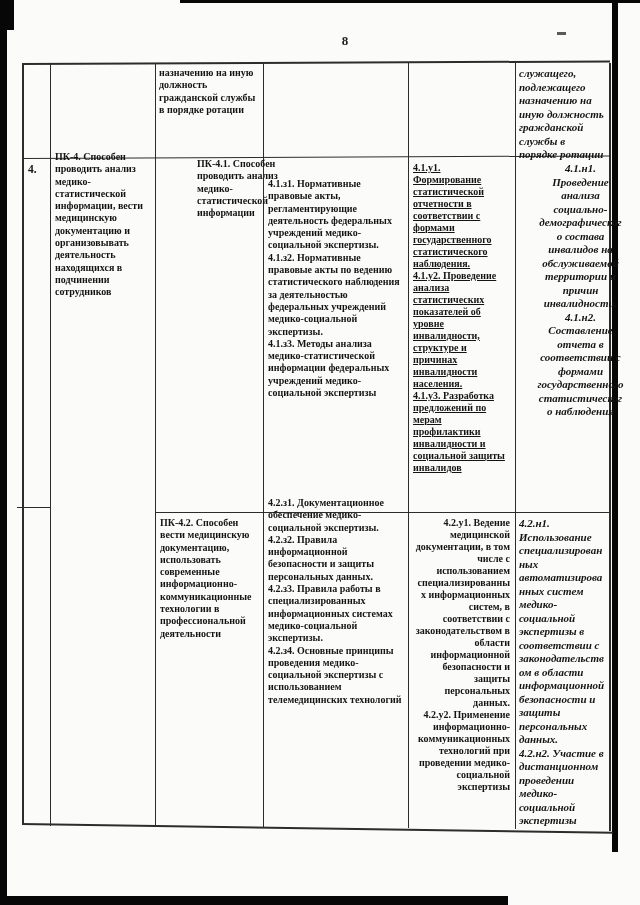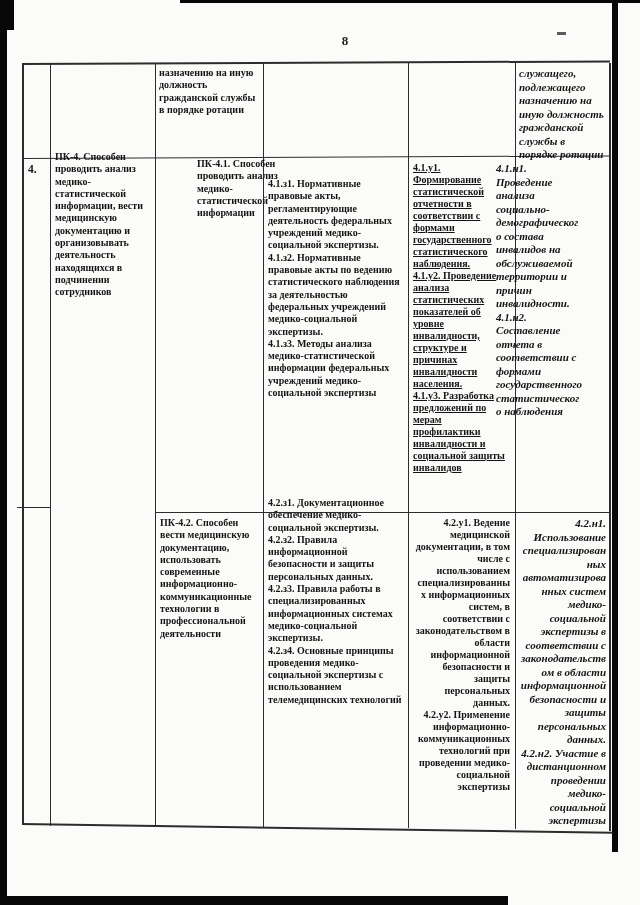--- a/index.html
+++ b/index.html
@@ -59,26 +59,26 @@
   <div class="cell num-cell" style="left:6px;top:99px;width:20px;height:30px;">4.</div>
   <div class="cell" style="left:33px;top:88px;width:96px;height:560px;">ПК-4. Способен проводить анализ медико-статистической информации, вести медицинскую документацию и организовывать деятельность находящихся в подчинении сотрудников</div>
 
   <div class="cell" style="left:138px;top:95px;width:99px;height:346px;margin-left:37px;">ПК-4.1. Способен проводить анализ медико-статистической информации</div>
   <div class="cell" style="left:246px;top:99px;width:136px;height:346px;margin-top:16px;">4.1.з1. Нормативные правовые акты, регламентирующие деятельность федеральных учреждений медико-социальной экспертизы.
 4.1.з2. Нормативные правовые акты по ведению статистического наблюдения за деятельностью федеральных учреждений медико-социальной экспертизы.
 4.1.з3. Методы анализа медико-статистической информации федеральных учреждений медико-социальной экспертизы</div>
   <div class="cell" style="left:391px;top:99px;width:97px;height:347px;line-height:1.2;text-decoration:underline;">4.1.у1. Формирование статистической отчетности в соответствии с формами государственного статистического наблюдения.
 4.1.у2. Проведение анализа статистических показателей об уровне инвалидности, структуре и причинах инвалидности населения.
 4.1.у3. Разработка предложений по мерам профилактики инвалидности и социальной защиты инвалидов</div>
-  <div class="cell small" style="left:474px;top:99px;width:87px;height:346px;">4.1.н1. Проведение анализа социально-демографического состава инвалидов на обслуживаемой территории и причин инвалидности.
+  <div class="cell small" style="left:515px;top:99px;width:87px;height:346px;text-align:center;">4.1.н1. Проведение анализа социально-демографического состава инвалидов на обслуживаемой территории и причин инвалидности.
 4.1.н2. Составление отчета в соответствии с формами государственного статистического наблюдения</div>
 
   <div class="cell" style="left:138px;top:454px;width:99px;height:305px;">ПК-4.2. Способен вести медицинскую документацию, использовать современные информационно-коммуникационные технологии в профессиональной деятельности</div>
   <div class="cell" style="left:246px;top:434px;width:136px;height:305px;">4.2.з1. Документационное обеспечение медико-социальной экспертизы.
 4.2.з2. Правила информационной безопасности и защиты персональных данных.
 4.2.з3. Правила работы в специализированных информационных системах медико-социальной экспертизы.
 4.2.з4. Основные принципы проведения медико-социальной экспертизы с использованием телемедицинских технологий</div>
   <div class="cell" style="left:391px;top:454px;width:97px;height:310px;line-height:1.2;overflow:hidden;text-align:right;">4.2.у1. Ведение медицинской документации, в том числе с использованием специализированных информационных систем, в соответствии с законодательством в области информационной безопасности и защиты персональных данных.
 4.2.у2. Применение информационно-коммуникационных технологий при проведении медико-социальной экспертизы</div>
-  <div class="cell small" style="left:497px;top:454px;width:87px;height:310px;overflow:hidden;text-align:right;">4.2.н1. Использование специализированных автоматизированных систем медико-социальной экспертизы в соответствии с законодательством в области информационной безопасности и защиты персональных данных.
+  <div class="cell small" style="left:497px;top:454px;width:87px;height:310px;overflow:hidden;">4.2.н1. Использование специализированных автоматизированных систем медико-социальной экспертизы в соответствии с законодательством в области информационной безопасности и защиты персональных данных.
 4.2.н2. Участие в дистанционном проведении медико-социальной экспертизы</div>
 
 </div>
 
 </body></html>

